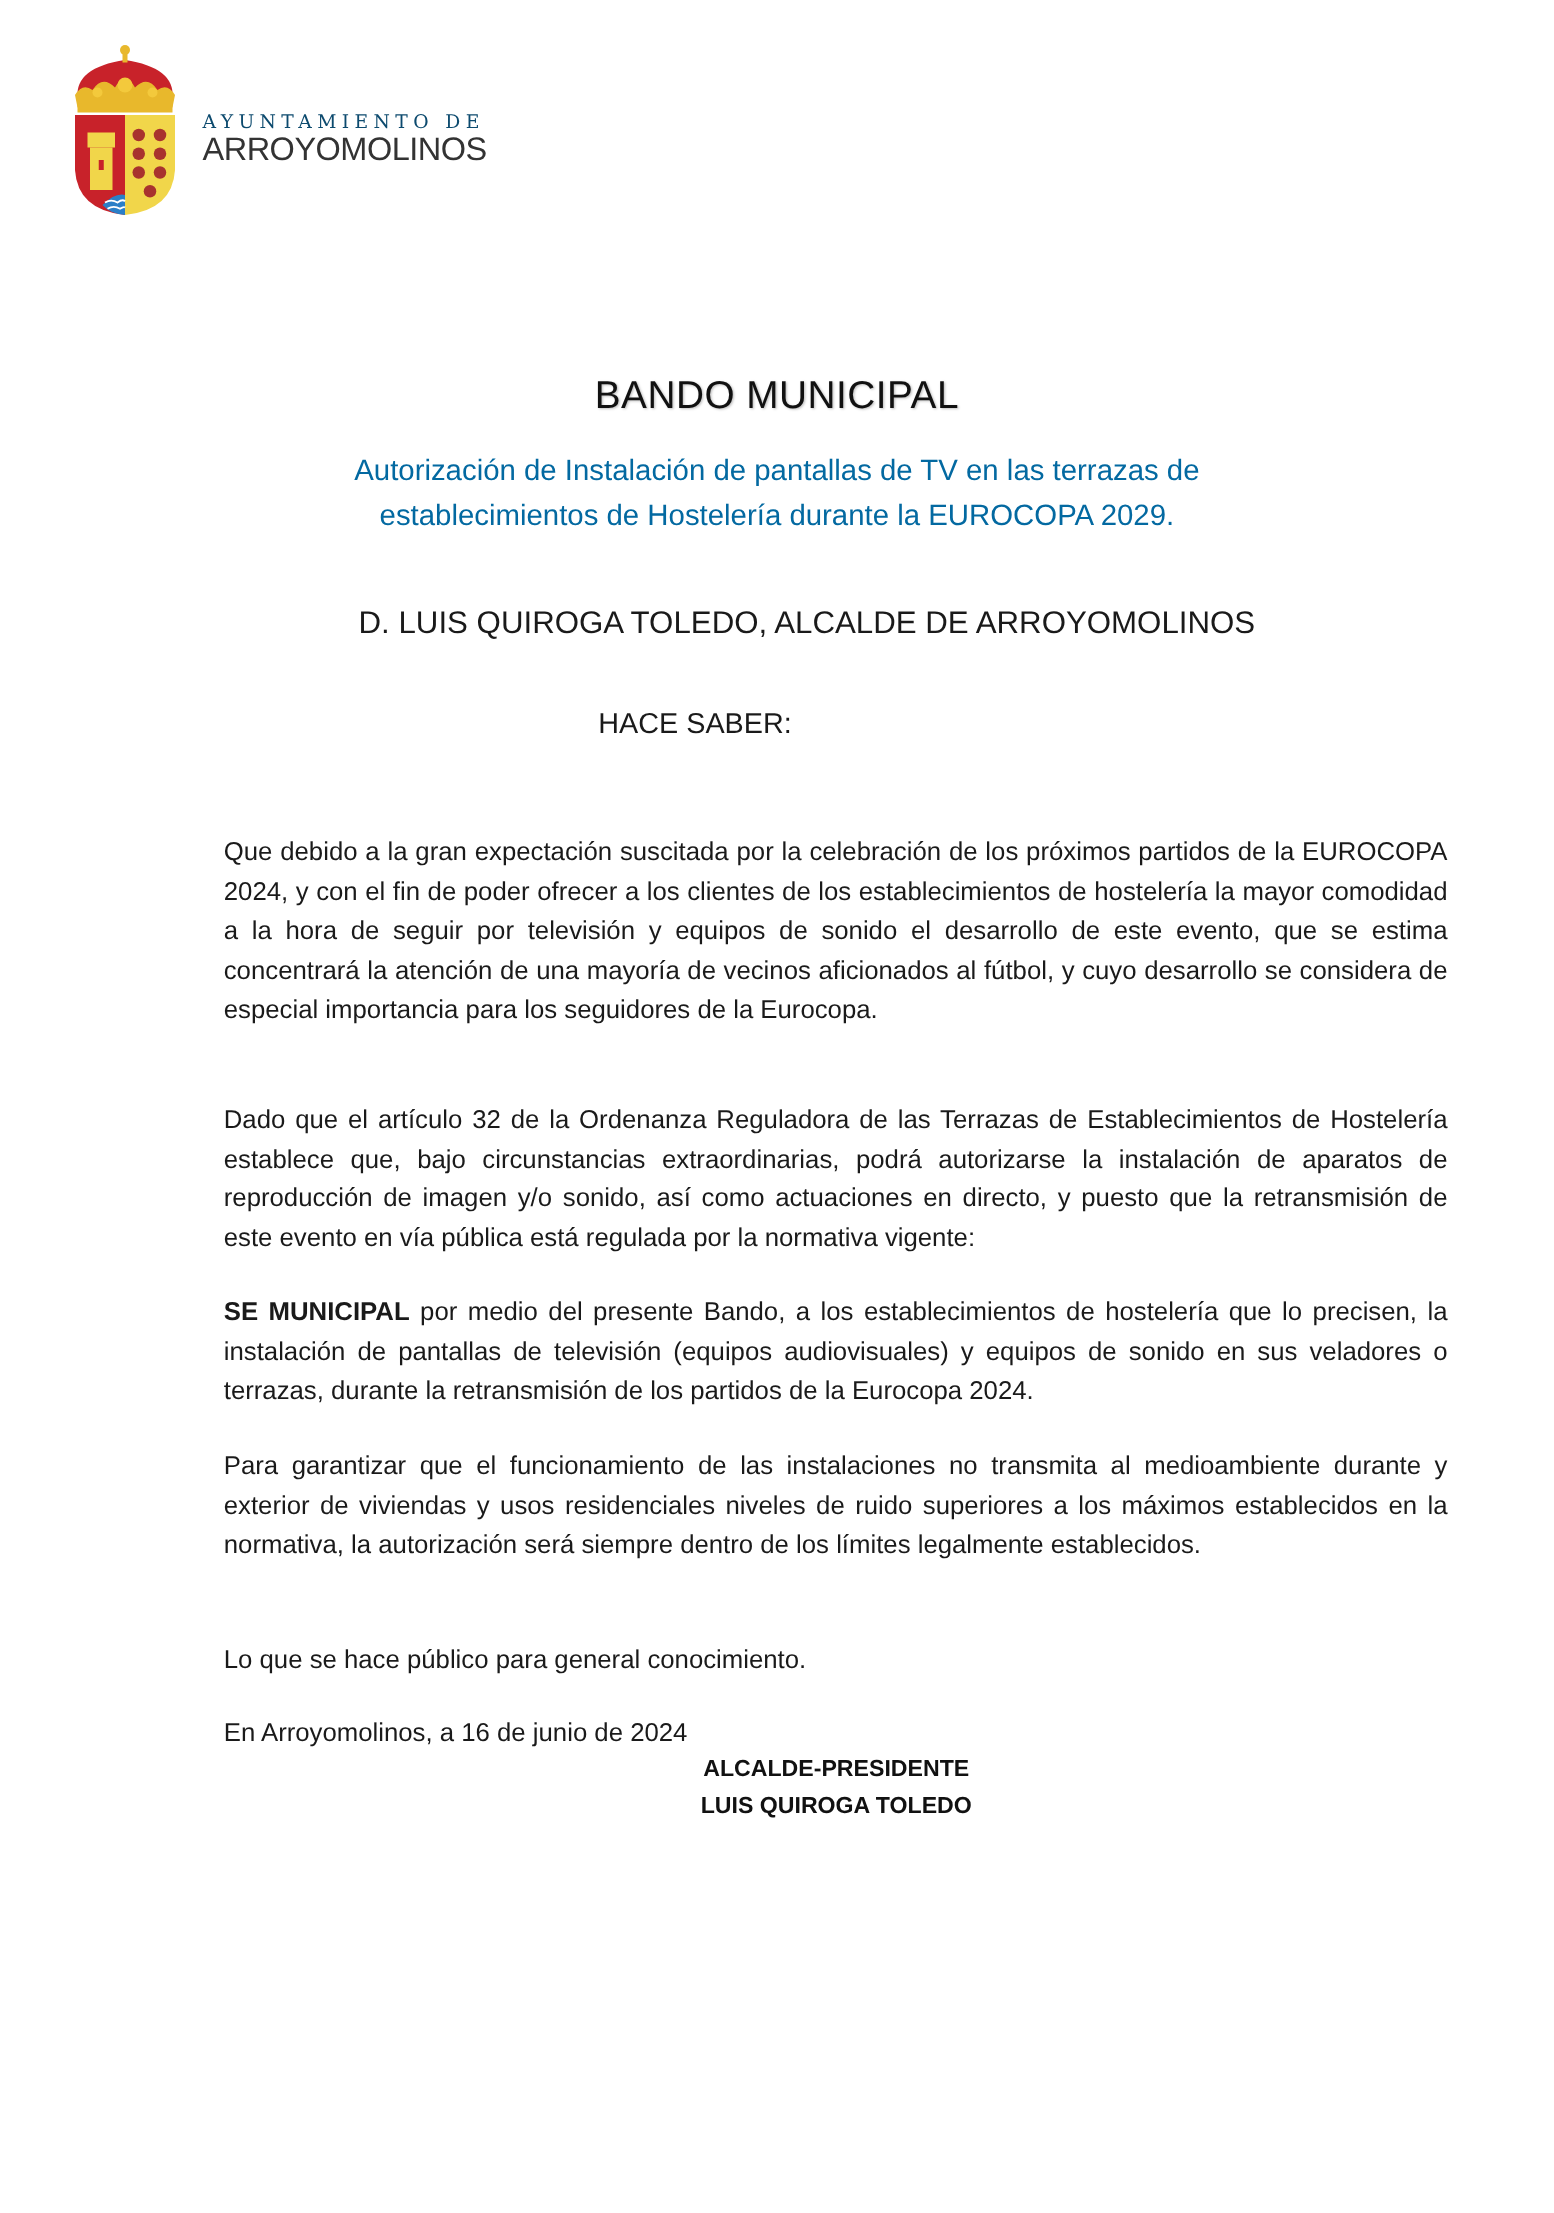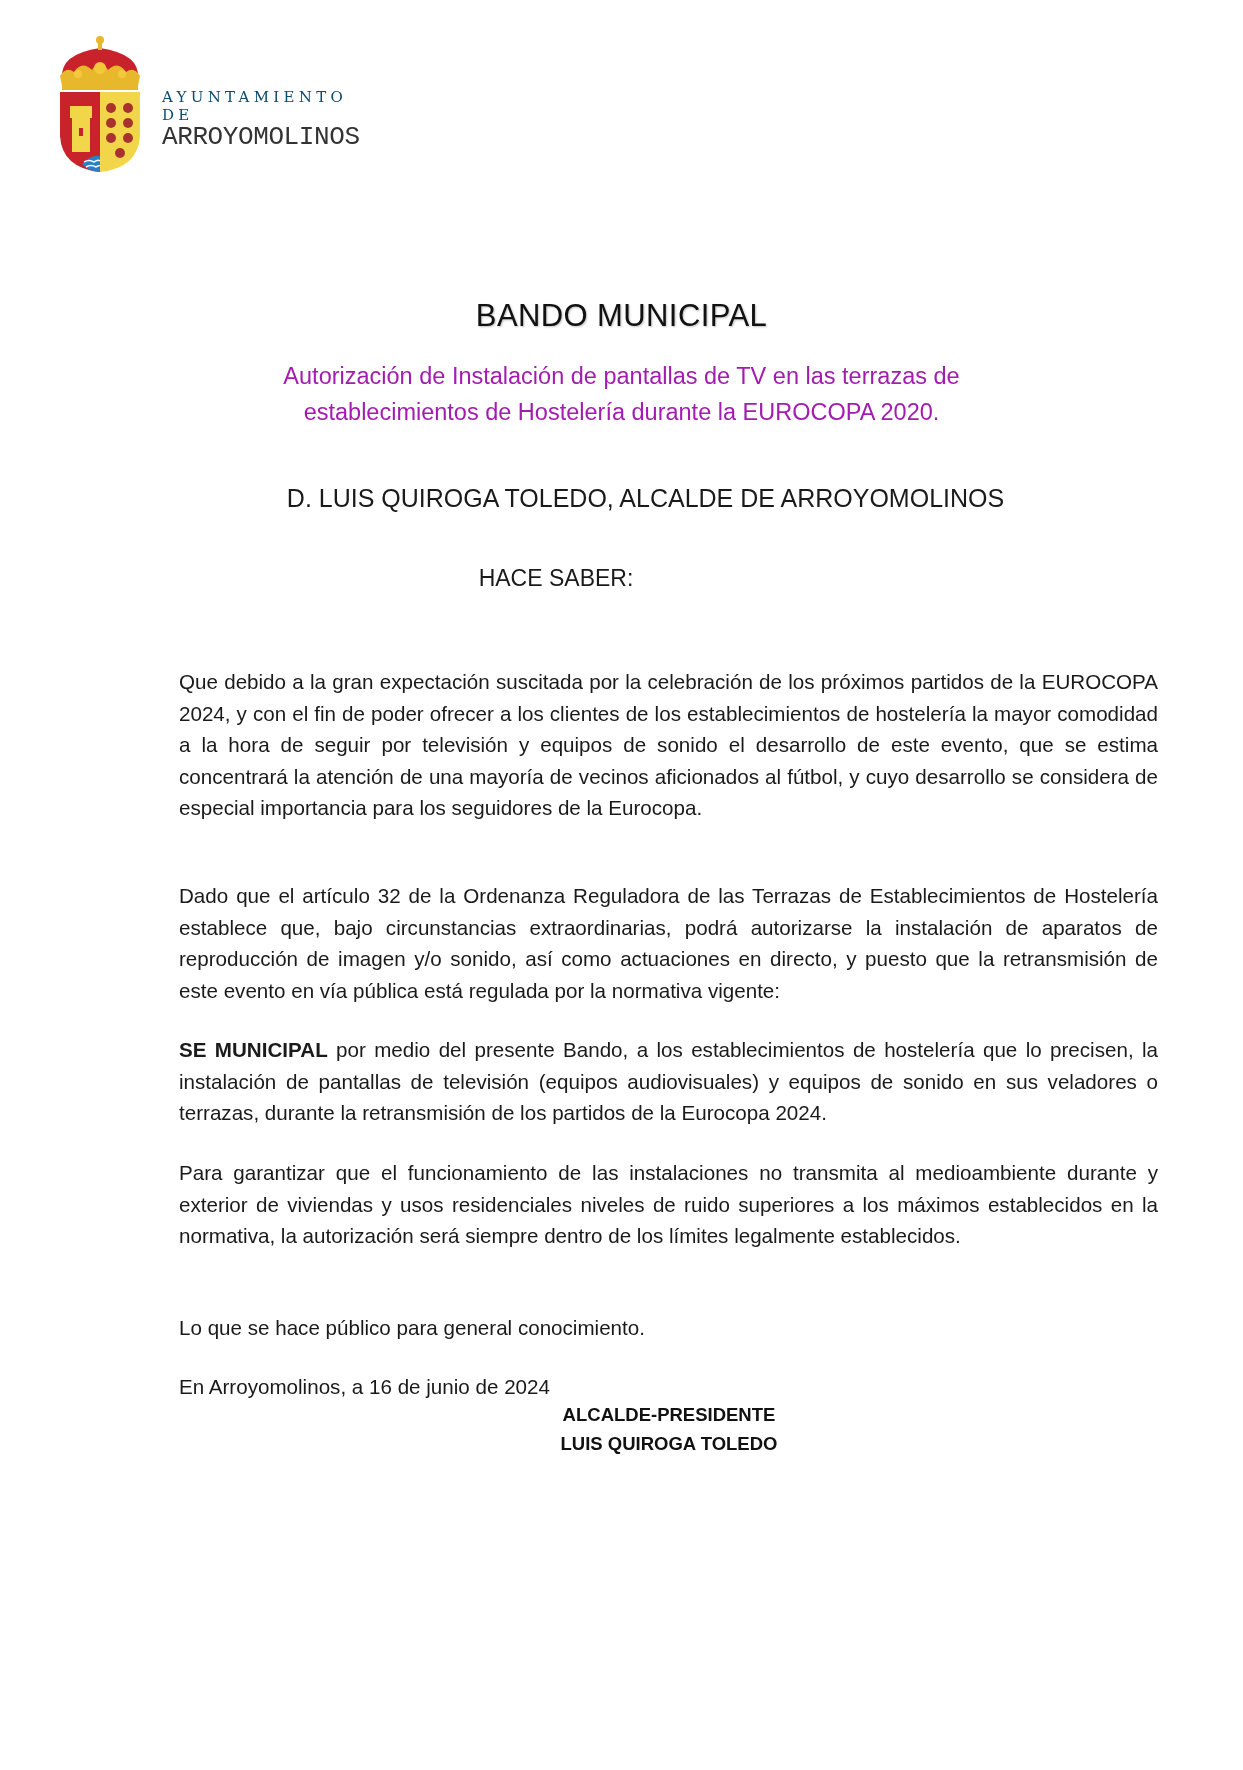--- a/index.html
+++ b/index.html
@@ -2,26 +2,26 @@
 <html><head>
 <meta charset="utf-8">
 <style>
   html, body { margin: 0; padding: 0; background: #ffffff; }
   body { width: 1243px; height: 1770px; position: relative; overflow: hidden;
          font-family: "Liberation Sans", sans-serif; color: #111; }
   .logo { position: absolute; left: 52px; top: 26px; width: 320px; height: 155px; }
   .crest { position: absolute; left: 0; top: 0; width: 96px; height: 150px; }
   .logo-text { position: absolute; left: 110px; top: 62px; }
   .logo-line1 { font-family: "DejaVu Serif", serif; font-size: 15px; letter-spacing: 4.3px; color: #0c4a6e; }
-  .logo-line2 { font-family: Liberation Mono, monospace; font-size: 26px; letter-spacing: -0.4px; color: #333; margin-top: -2px; }
+  .logo-line2 { font-family: Liberation Sans, sans-serif; font-size: 26px; letter-spacing: -0.4px; color: #333; margin-top: -2px; }
 
   .title { position: absolute; left: 0; width: 1243px; top: 298px; text-align: center;
            font-size: 31px; letter-spacing: 0.4px; color: #111; text-shadow: 1px 1px 2px rgba(0,0,0,0.25); }
   .subtitle { position: absolute; left: 0; width: 1243px; top: 358px; text-align: center;
-              font-size: 23.5px; line-height: 36px; color: #a21caf; }
+              font-size: 23.5px; line-height: 36px; color: #0369a1; }
   .mayor { position: absolute; left: 0; width: 1243px; top: 484px; text-align: center; font-size: 25px; color: #1a1a1a; margin-left: 24px; }
   .hace { position: absolute; left: 0; width: 1112px; top: 565px; text-align: center; font-size: 23px; color: #1a1a1a; }
 
   .body { position: absolute; left: 179px; width: 979px; font-size: 20.6px; line-height: 31.5px;
           text-align: justify; color: #1a1a1a; margin-top: 35px; }
   .p1 { top: 631px; }
   .p2 { top: 845px; }
   .p3 { top: 999px; }
   .p4 { top: 1122px; }
   .p5 { top: 1277px; }
@@ -69,21 +69,21 @@
   <div class="logo-text">
     <div class="logo-line1">AYUNTAMIENTO DE</div>
     <div class="logo-line2">ARROYOMOLINOS</div>
   </div>
 </div>
 
 <div class="title">BANDO MUNICIPAL</div>
 
 <div class="subtitle">
   <div>Autorización de Instalación de pantallas de TV en las terrazas de</div>
-  <div>establecimientos de Hostelería durante la EUROCOPA 2020.</div>
+  <div>establecimientos de Hostelería durante la EUROCOPA 2029.</div>
 </div>
 
 <div class="mayor">D. LUIS QUIROGA TOLEDO, ALCALDE DE ARROYOMOLINOS</div>
 <div class="hace">HACE SABER:</div>
 
 <div class="body p1">Que debido a la gran expectación suscitada por la celebración de los próximos partidos de la EUROCOPA 2024, y con el fin de poder ofrecer a los clientes de los establecimientos de hostelería la mayor comodidad a la hora de seguir por televisión y equipos de sonido el desarrollo de este evento, que se estima concentrará la atención de una mayoría de vecinos aficionados al fútbol, y cuyo desarrollo se considera de especial importancia para los seguidores de la Eurocopa.</div>
 <div class="body p2">Dado que el artículo 32 de la Ordenanza Reguladora de las Terrazas de Establecimientos de Hostelería establece que, bajo circunstancias extraordinarias, podrá autorizarse la instalación de aparatos de reproducción de imagen y/o sonido, así como actuaciones en directo, y puesto que la retransmisión de este evento en vía pública está regulada por la normativa vigente:</div>
 <div class="body p3"><span class="bold">SE MUNICIPAL</span><span> por medio del presente Bando, a los establecimientos de hostelería que lo precisen, la instalación de pantallas de televisión (equipos audiovisuales) y equipos de sonido en sus veladores o terrazas, durante la retransmisión de los partidos de la Eurocopa 2024.</span></div>
 <div class="body p4">Para garantizar que el funcionamiento de las instalaciones no transmita al medioambiente durante y exterior de viviendas y usos residenciales niveles de ruido superiores a los máximos establecidos en la normativa, la autorización será siempre dentro de los límites legalmente establecidos.</div>
 <div class="body p5">Lo que se hace público para general conocimiento.</div>

